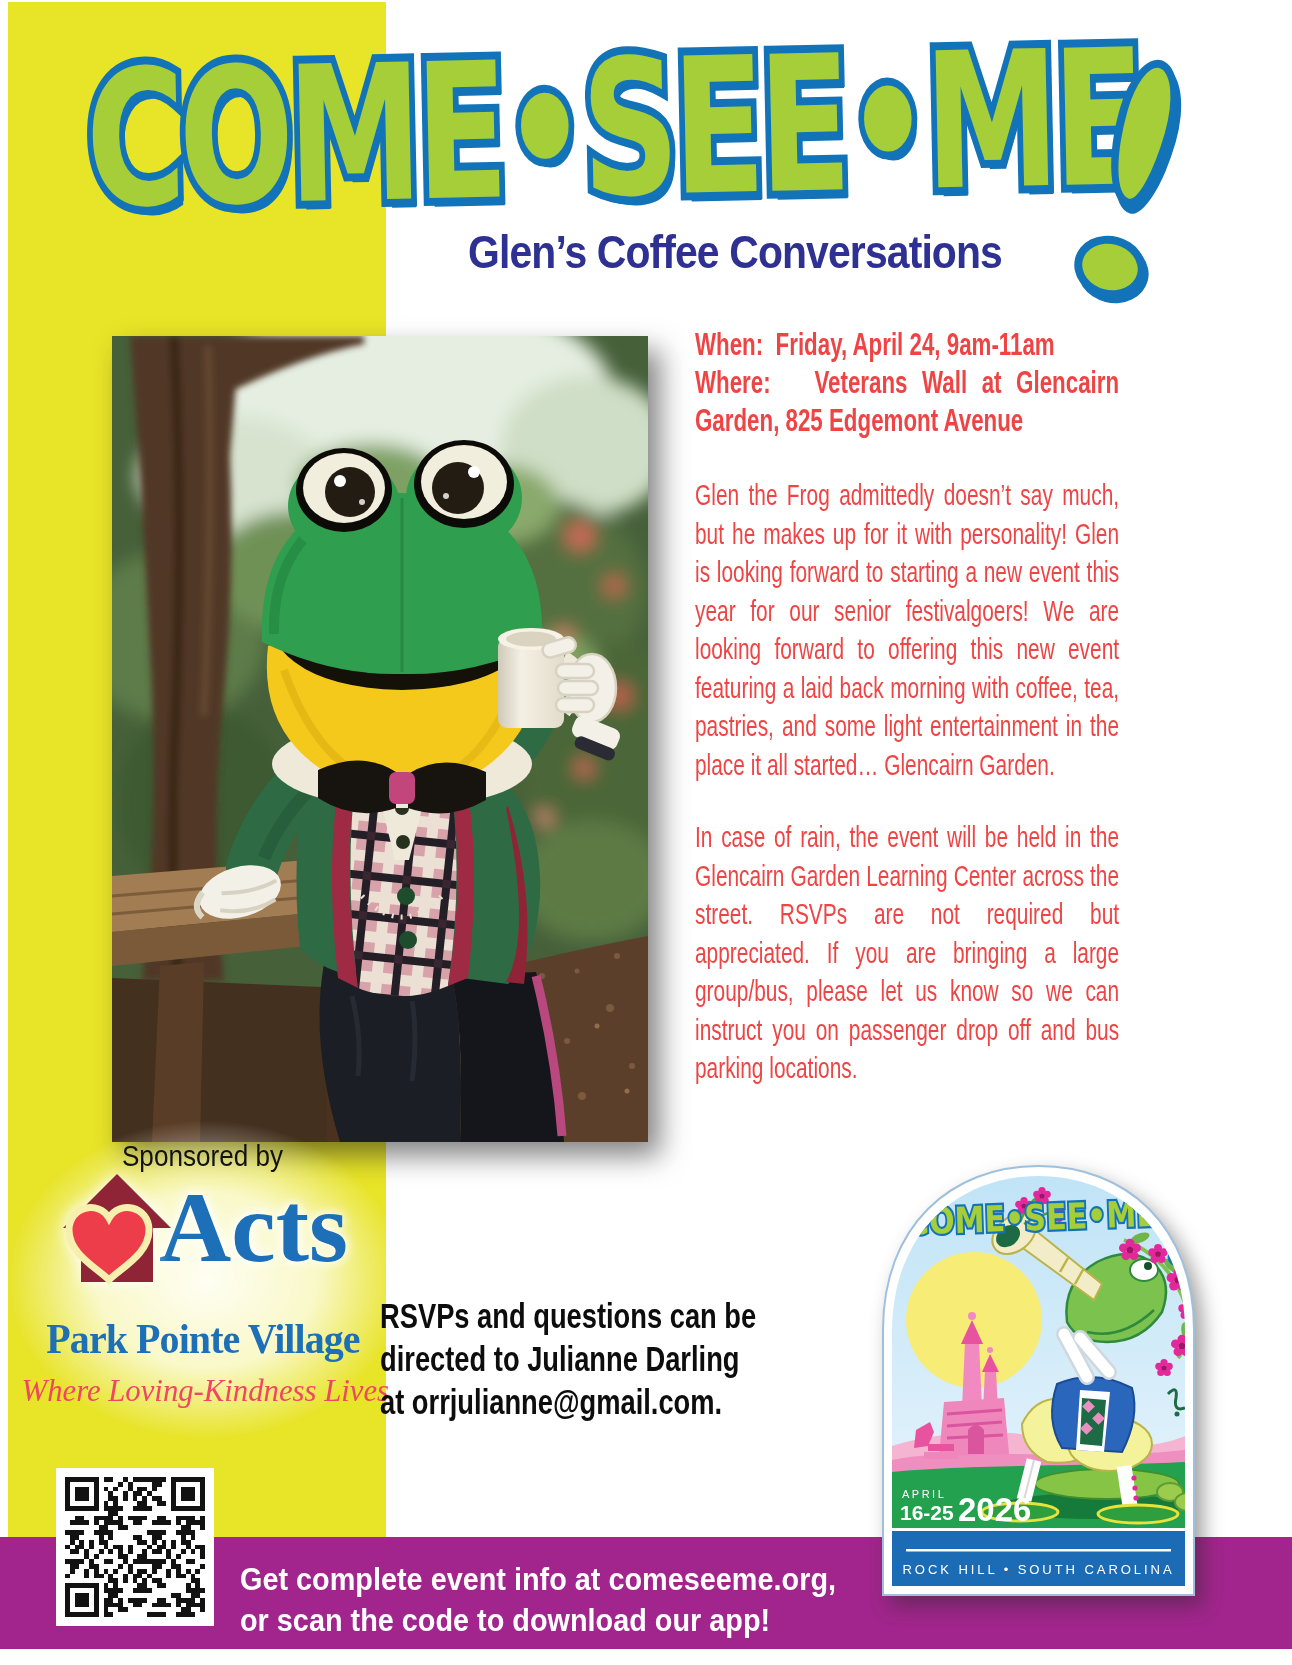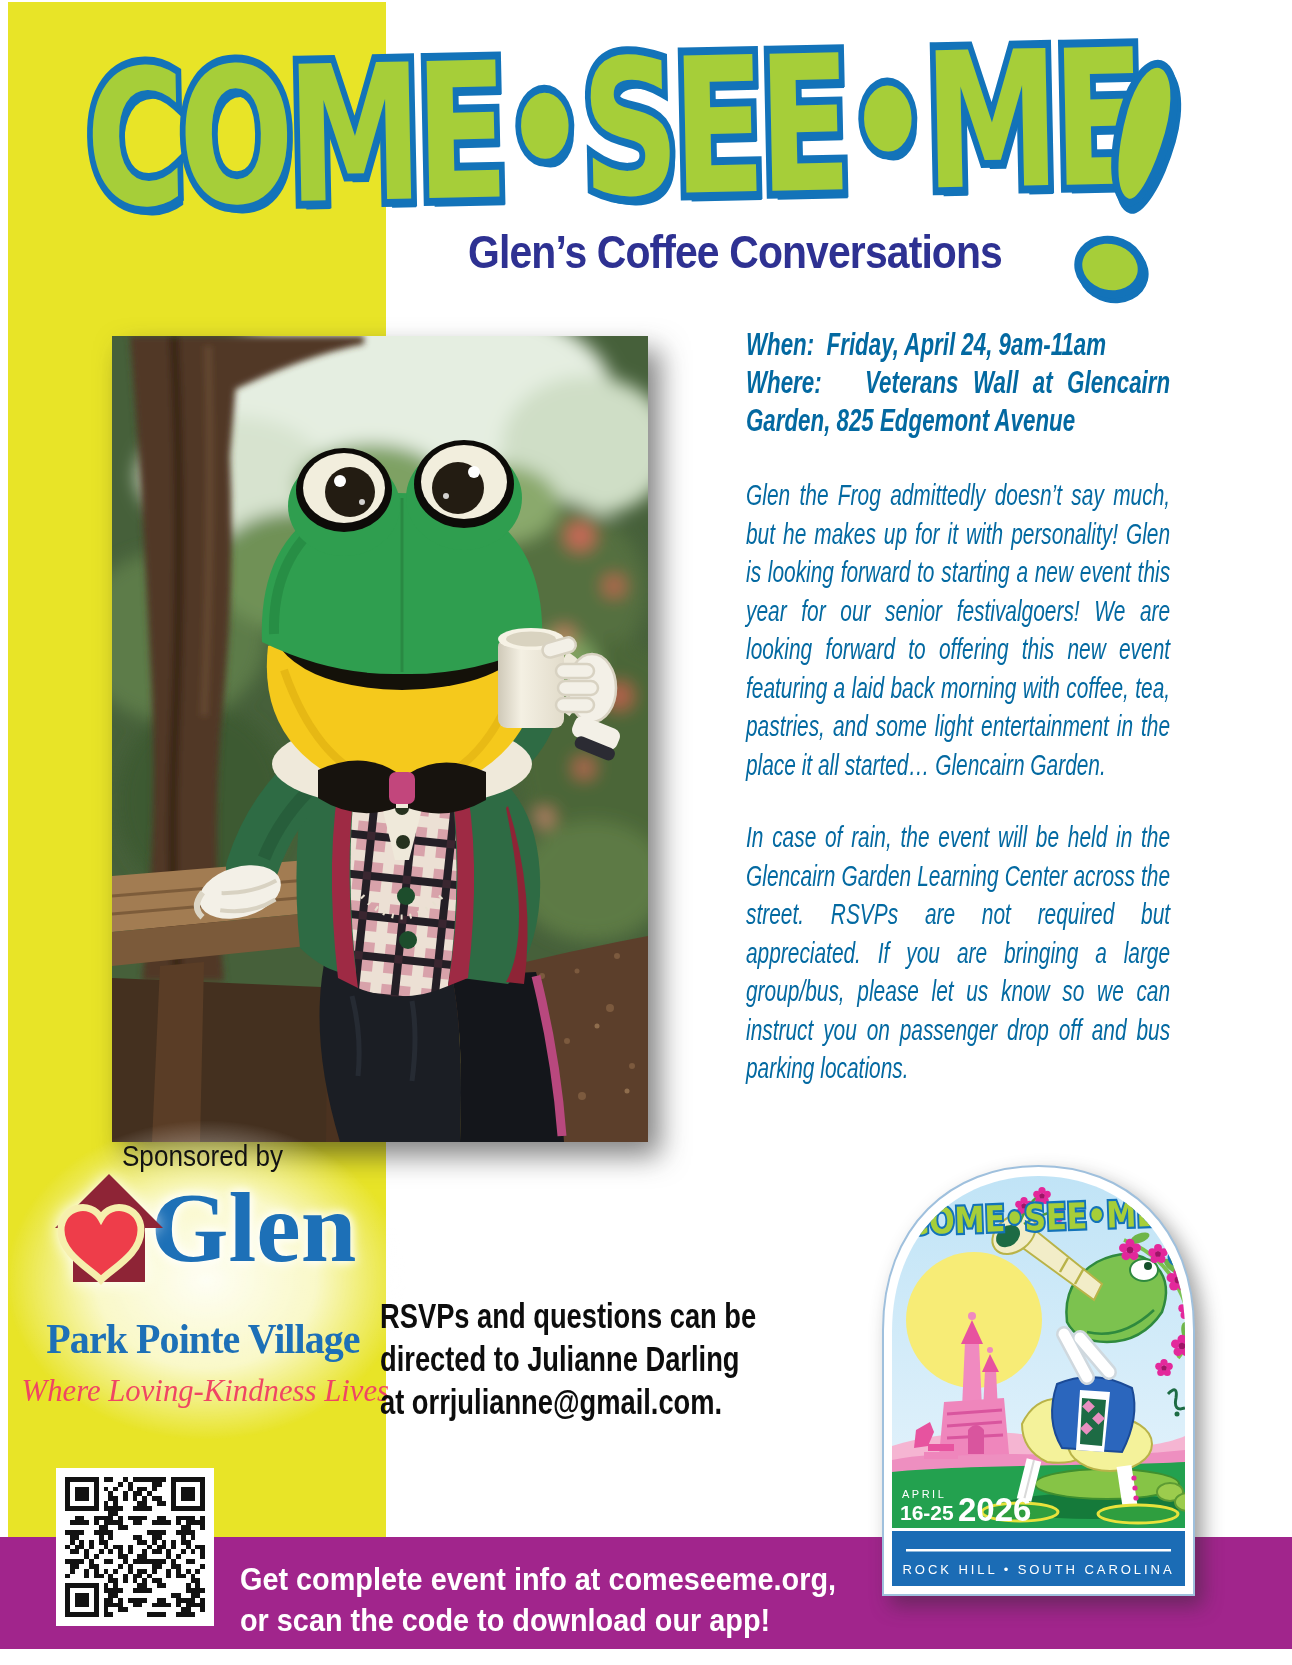--- a/index.html
+++ b/index.html
@@ -25,21 +25,21 @@
             box-shadow:4px 4px 0 #1373b9;}
   .subtitle{position:absolute;left:468px;top:226px;font-weight:bold;font-size:47px;line-height:1.1;
             color:#2e3192;letter-spacing:-1px;transform:scaleX(.87);transform-origin:left top;
             white-space:nowrap;}
 
   
   .photo{position:absolute;left:112px;top:336px;width:536px;height:806px;
          filter:drop-shadow(12px 14px 14px rgba(30,30,30,.55));}
 
   
-  .info-col{position:absolute;left:746px;top:326px;width:424px;color:#0369a1;font-style:italic;}
+  .info-col{position:absolute;left:695px;top:326px;width:424px;color:#ef4444;}
   .cond{transform:scaleX(.72);transform-origin:left top;width:589px;}
   .when-block{font-weight:bold;font-size:31px;line-height:38px;text-align:justify;}
   .para{font-size:29px;line-height:38.5px;text-align:justify;margin-top:36px;}
   .para + .para{margin-top:34px;}
 
   
   .sponsor-glow{position:absolute;left:6px;top:1120px;width:400px;height:320px;
     background:radial-gradient(closest-side,rgba(255,255,255,.95),rgba(255,255,255,.75) 55%,rgba(255,255,255,0));}
   .sponsored-by{position:absolute;left:30px;top:1140px;width:345px;text-align:center;
                 font-size:29px;color:#121212;transform:scaleX(.9);}
@@ -273,21 +273,21 @@
     </div>
   </div>
 
   <div class="sponsor-glow"></div>
   <div class="sponsored-by">Sponsored by</div>
   <div class="acts-row">
     <svg width="120" height="120" viewBox="0 0 120 120" style="filter:drop-shadow(0 0 8px #fff);">
       <path d="M60,6 L114,60 L96,60 L96,114 L24,114 L24,60 L6,60 Z" fill="#8e2436"></path>
       <path d="M52,50 C62,32 92,38 92,62 C92,86 64,100 52,112 C40,100 12,86 12,62 C12,38 42,32 52,50 Z" fill="#ee3d4a" stroke="#f6efad" stroke-width="7"></path>
     </svg>
-    <div class="acts-text">Glen</div>
+    <div class="acts-text">Acts</div>
   </div>
   <div class="ppv">Park Pointe Village</div>
   <div class="tagline">Where Loving-Kindness Lives</div>
 
   <div class="qr">
     <svg viewBox="0 0 29 29" shape-rendering="crispEdges">
       <rect width="29" height="29" fill="#ffffff"></rect>
       <g fill="#121212">
         <path d="M0,0h7v7h-7z M1,1v5h5v-5z" fill-rule="evenodd"></path>
           <rect x="2" y="2" width="3" height="3"></rect>

